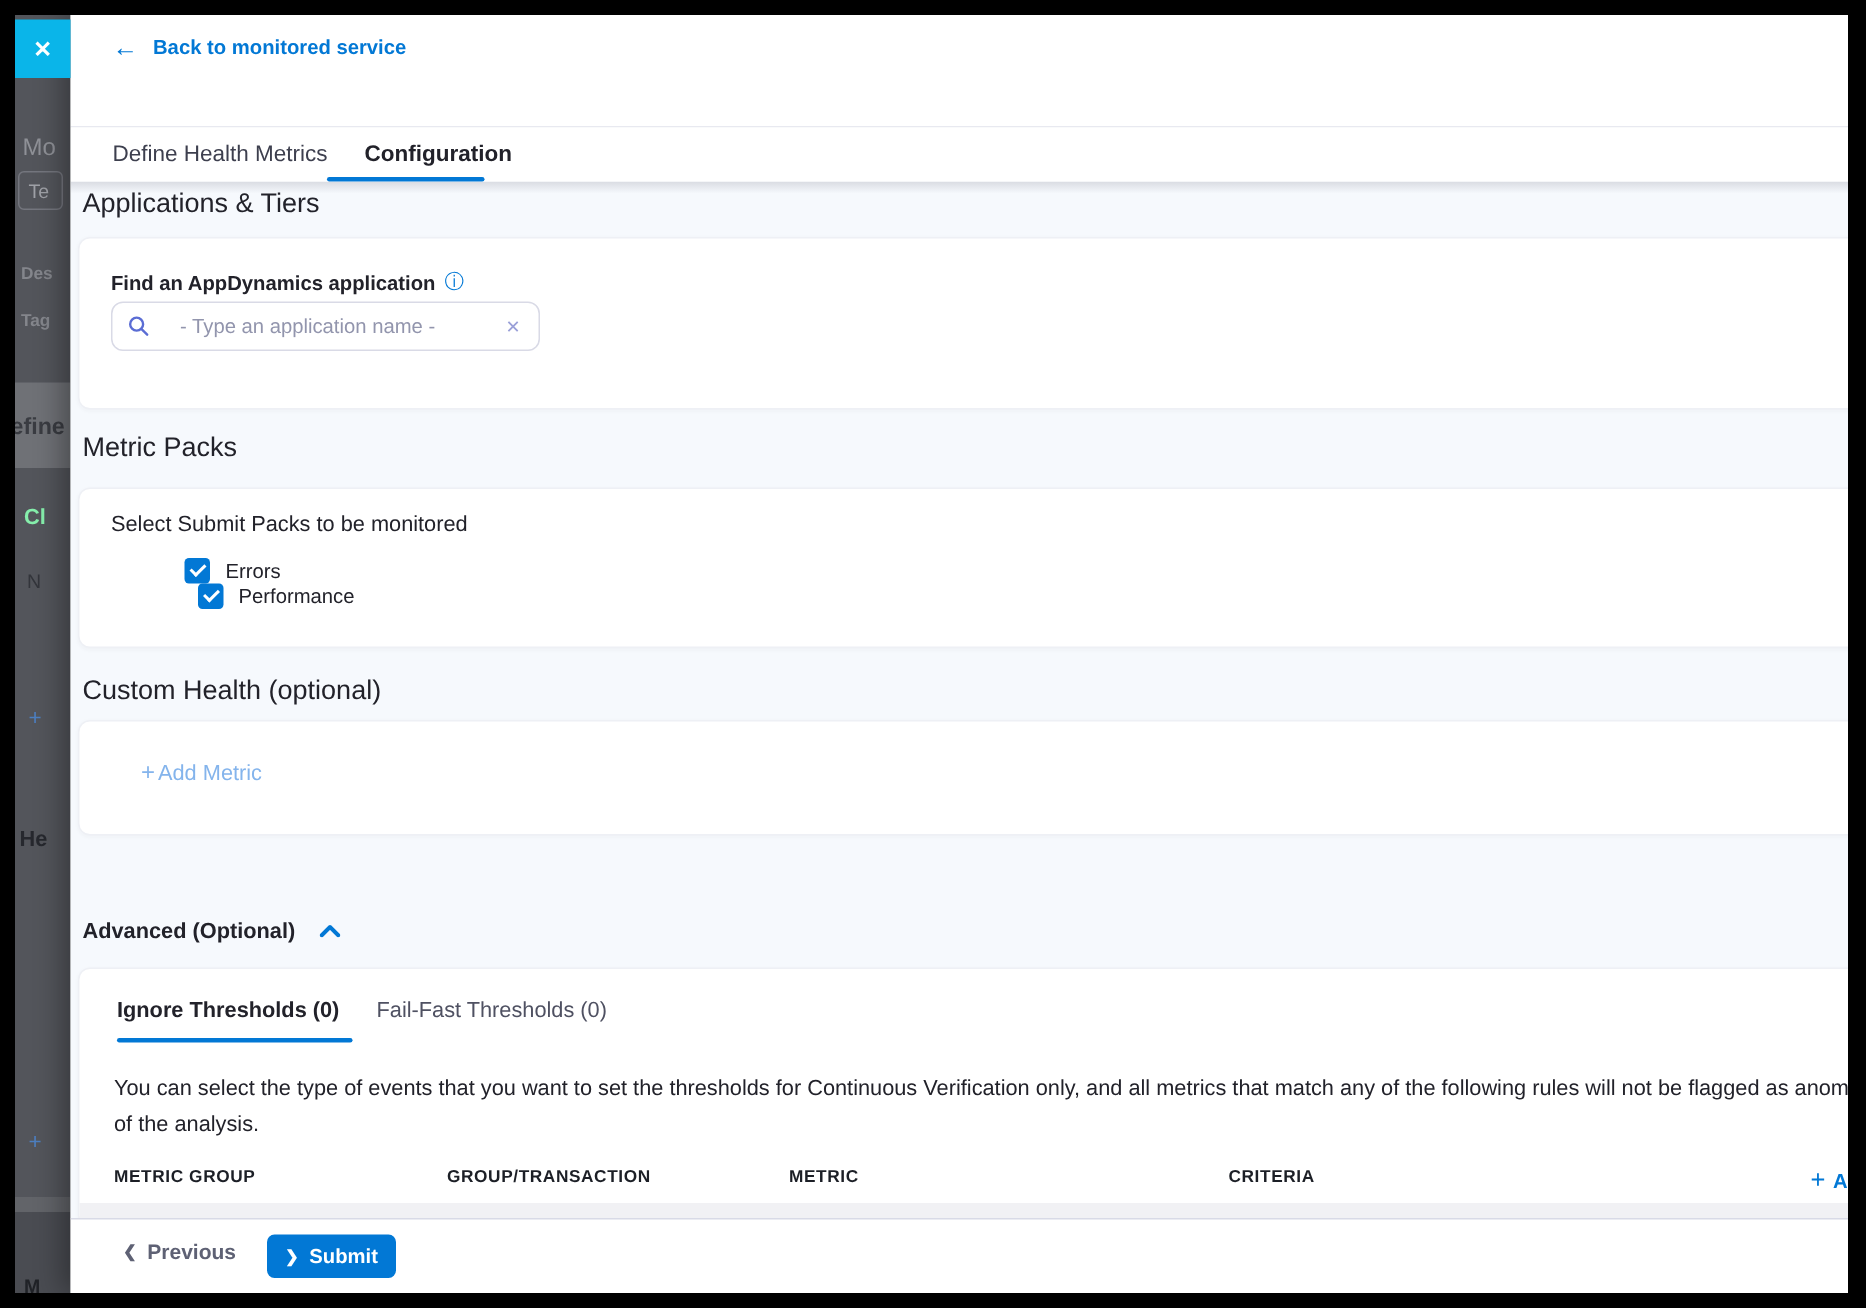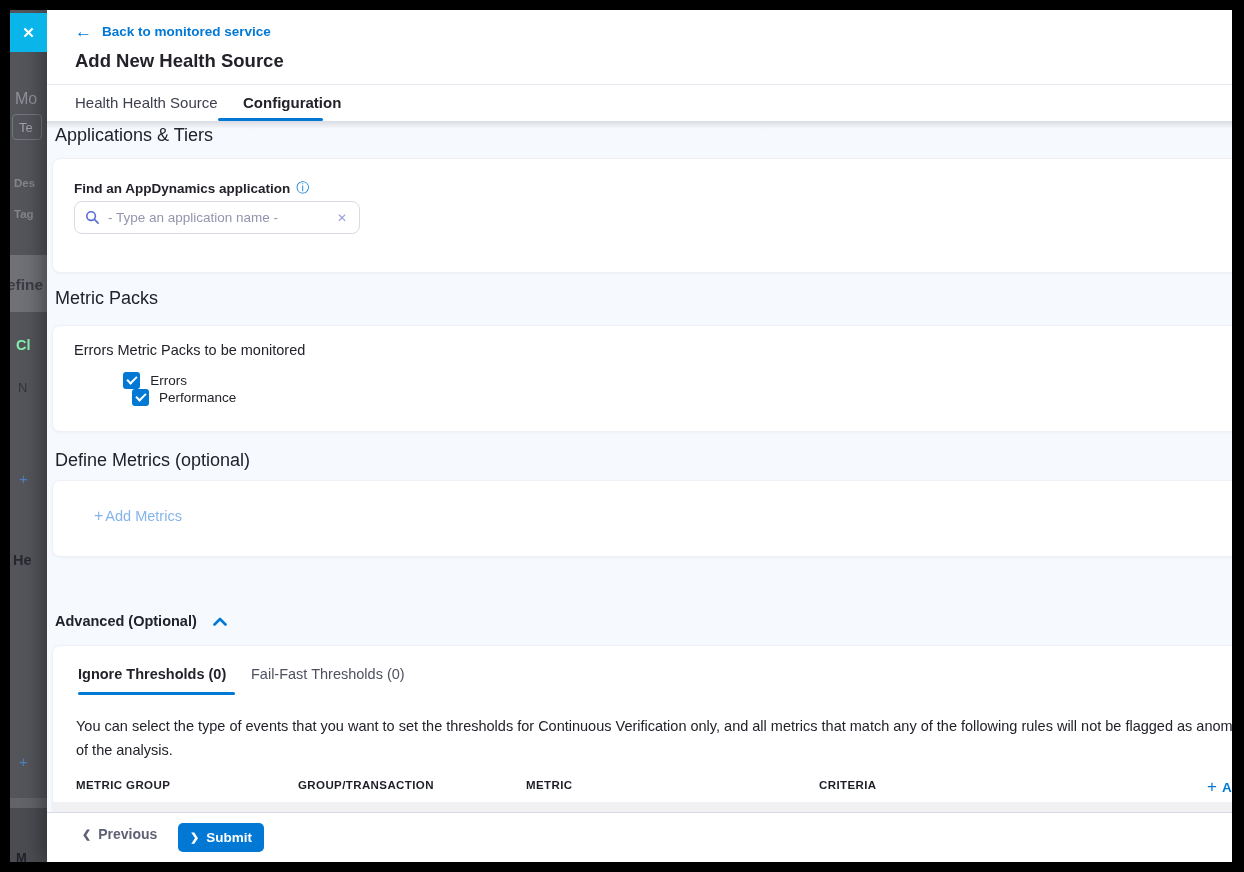--- a/index.html
+++ b/index.html
@@ -54,21 +54,21 @@
   #card-apps{top:148px;height:115px;}
   #card-packs{top:315px;height:107px;}
   #card-custom{top:470px;height:77px;}
   #card-advanced{top:635px;height:167px;border-radius:8px 8px 0 0;}
 
   .find-label{position:absolute;left:21px;top:20px;font-size:13.5px;font-weight:700;color:var(--text-dark);
     display:flex;align-items:center;gap:6px;}
   .info-icon{color:var(--primary);font-size:13px;font-weight:400;cursor:pointer;}
 
   .search-box{position:absolute;left:21px;top:42px;width:286px;height:33px;border:1px solid #d9dae6;border-radius:8px;
-    background:#fff;display:flex;align-items:center;padding:0 10px;gap:8px;}
+    background:#fff;display:flex;align-items:center;padding:0 10px;gap:20px;}
   .search-box input{border:none;outline:none;flex:1;font-size:13.5px;color:var(--text-dark);background:transparent;}
   .search-box input::placeholder{color:var(--placeholder);}
   .clear-x{color:#9aa0d8;font-size:12px;cursor:pointer;padding-right:2px;}
 
   .packs-label{position:absolute;left:21px;top:16px;font-size:14.5px;color:var(--text-dark);}
   .cb-row{position:absolute;left:21px;top:46px;display:flex;align-items:center;flex-direction:column;}
   .cb-item{display:flex;align-items:center;cursor:pointer;}
   .cb-item.second{margin-left:58px;}
   .cb{width:17px;height:17px;background:var(--primary);border-radius:3px;position:relative;flex:none;}
   .cb::after{content:'';position:absolute;left:4px;top:4px;width:8px;height:4px;
@@ -135,26 +135,25 @@
     <span>✕</span>
   </div>
 
   <div id="panel">
 
     <div class="header">
       <div class="back-link">
         <span class="arrow">←</span>
         <span>Back to monitored service</span>
       </div>
-      <div class="page-title">Add New Health Source</div>
     </div>
     <div class="header-divider"></div>
 
     <div class="tabbar">
-      <div class="tab t0">Health Health Source</div>
+      <div class="tab t0">Define Health Metrics</div>
       <div class="tab t1">Configuration</div>
       <div class="tab-underline"></div>
     </div>
     <div class="tab-shadow"></div>
 
     <div class="content-bg"></div>
 
     <div class="section-title" id="title-apps">Applications &amp; Tiers</div>
     <div class="card" id="card-apps">
       <div class="find-label">
@@ -166,38 +165,38 @@
           <circle cx="6.5" cy="6.5" r="4.6" fill="none" stroke="#5b6dd4" stroke-width="1.7"></circle>
           <line x1="10" y1="10" x2="14" y2="14" stroke="#5b6dd4" stroke-width="1.7" stroke-linecap="round"></line>
         </svg>
         <input type="text" placeholder="- Type an application name -" style="">
         <span class="clear-x">✕</span>
       </div>
     </div>
 
     <div class="section-title" id="title-packs">Metric Packs</div>
     <div class="card" id="card-packs">
-      <div class="packs-label">Errors Metric Packs to be monitored</div>
+      <div class="packs-label">Select Submit Packs to be monitored</div>
       <div class="cb-row">
         <div class="cb-item">
           <span class="cb"></span>
           <span class="cb-label">Errors</span>
         </div>
         <div class="cb-item second">
           <span class="cb"></span>
           <span class="cb-label">Performance</span>
         </div>
       </div>
     </div>
 
-    <div class="section-title" id="title-custom">Define Metrics (optional)</div>
+    <div class="section-title" id="title-custom">Custom Health (optional)</div>
     <div class="card" id="card-custom">
       <div class="add-metric">
         <span class="plus">+</span>
-        <span>Add Metrics</span>
+        <span>Add Metric</span>
       </div>
     </div>
 
     <div class="advanced-title">
       <span>Advanced (Optional)</span>
       <span class="chev-up">
         <svg width="14" height="9" viewBox="0 0 14 9">
             <polyline points="1.5,7.5 7,2 12.5,7.5" fill="none" stroke="#0278d5" stroke-width="2.6" stroke-linecap="round" stroke-linejoin="round"></polyline>
           </svg>
       </span>

